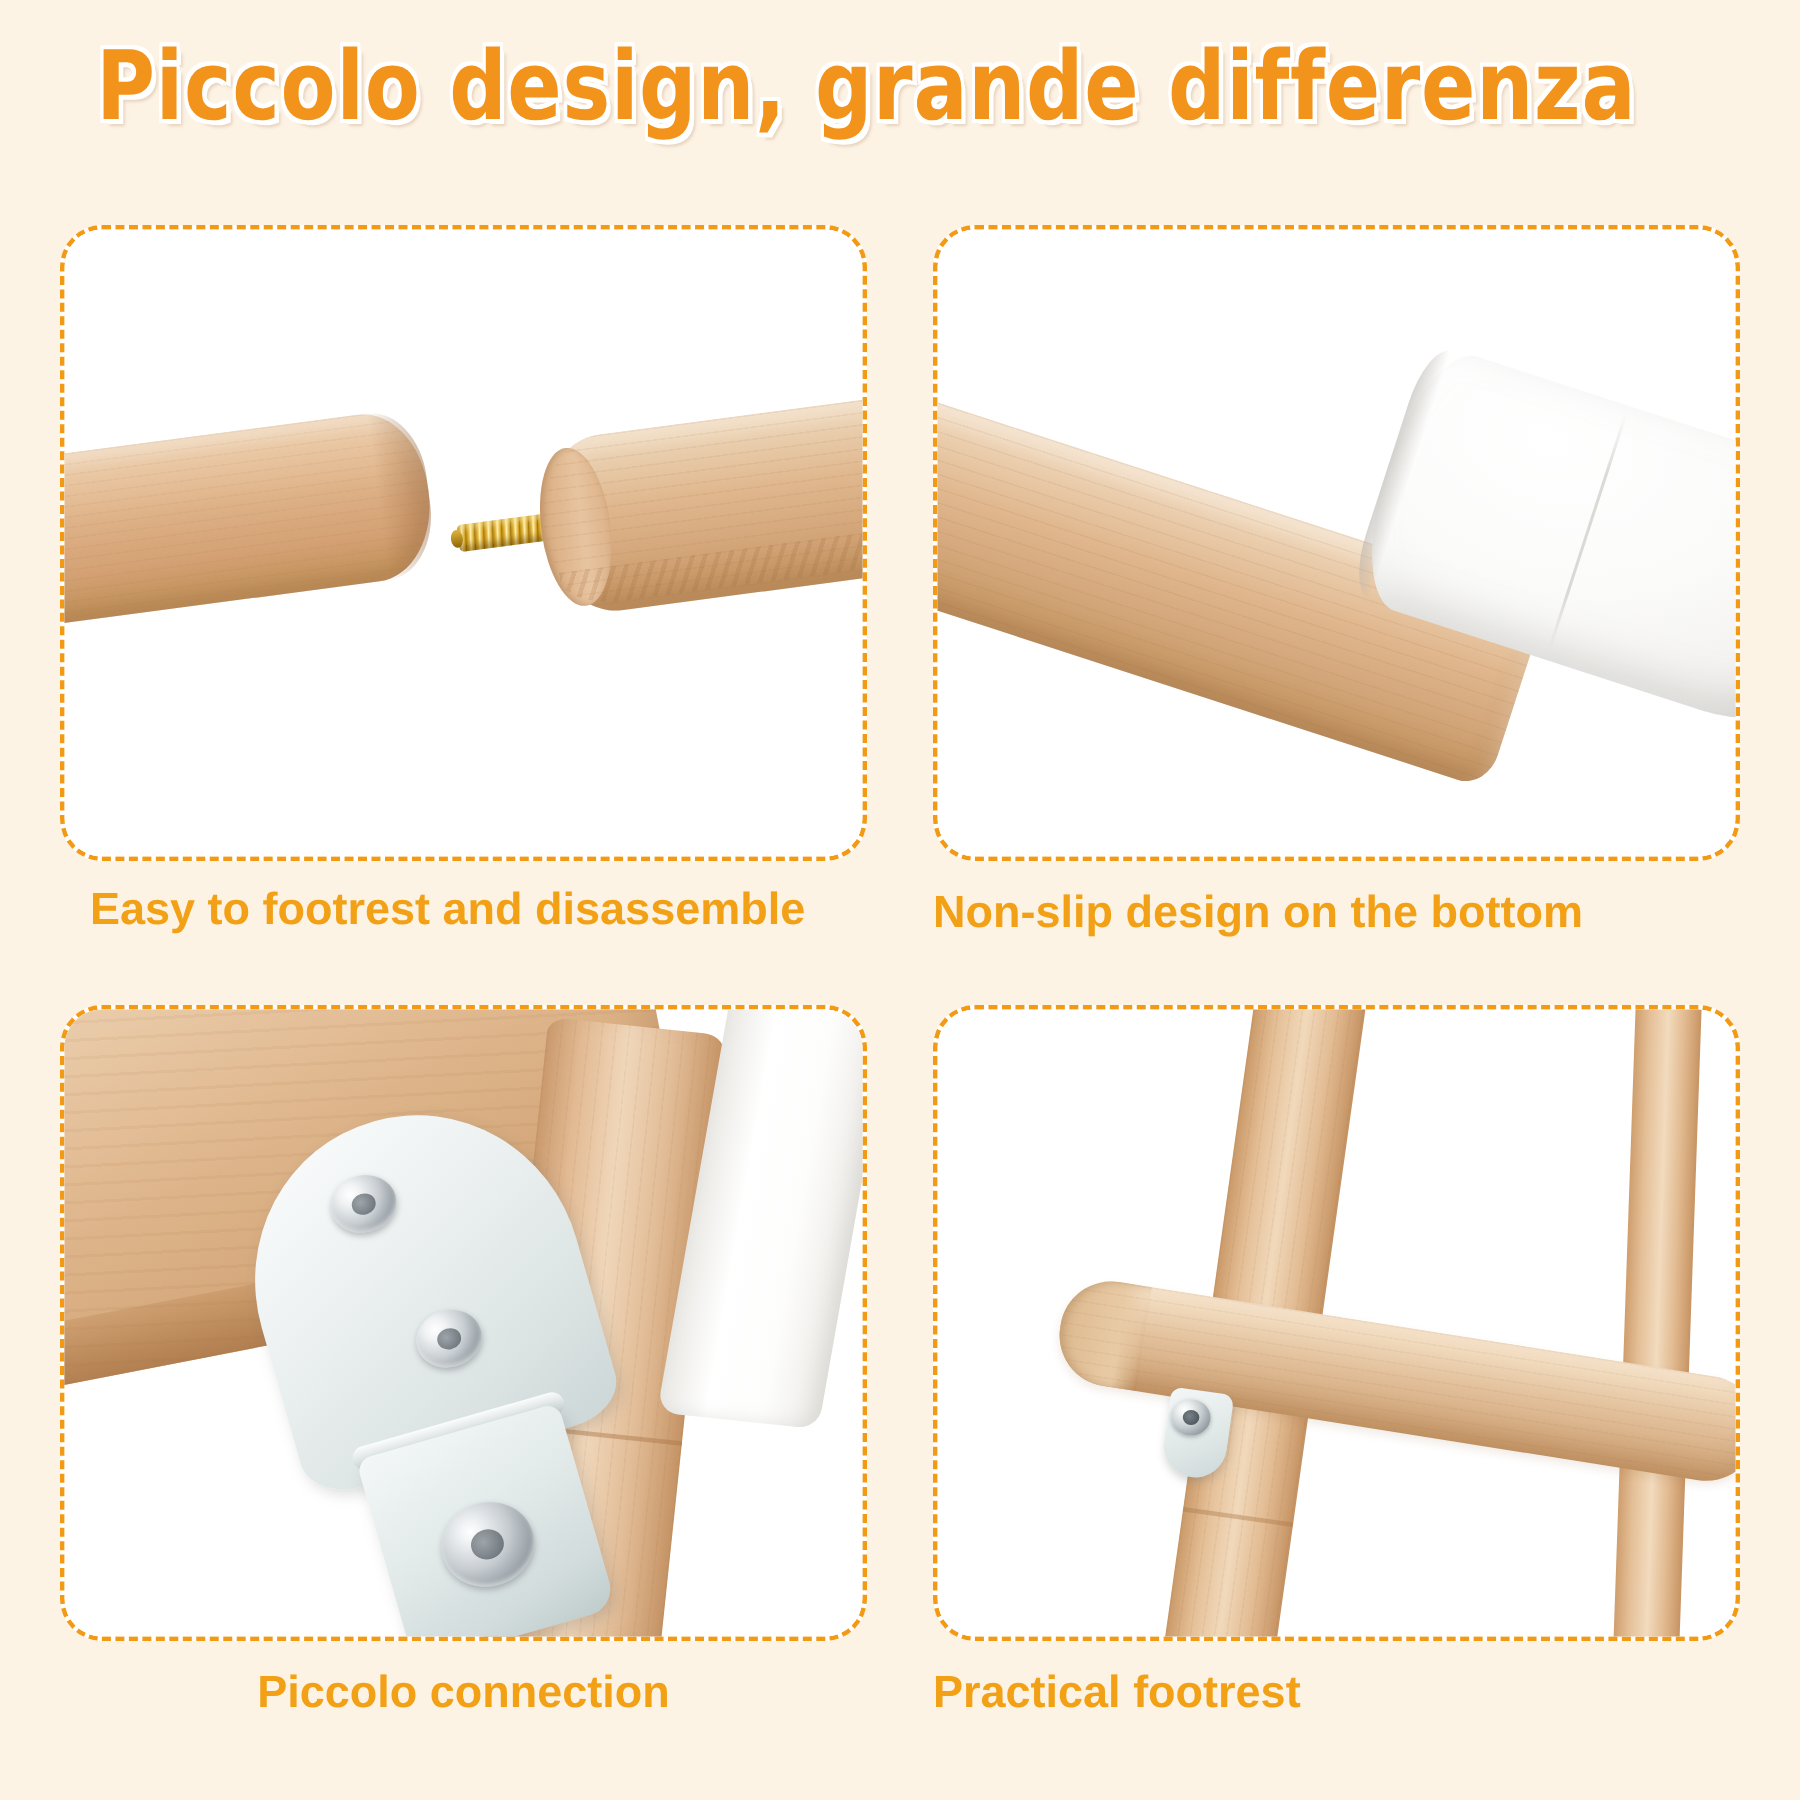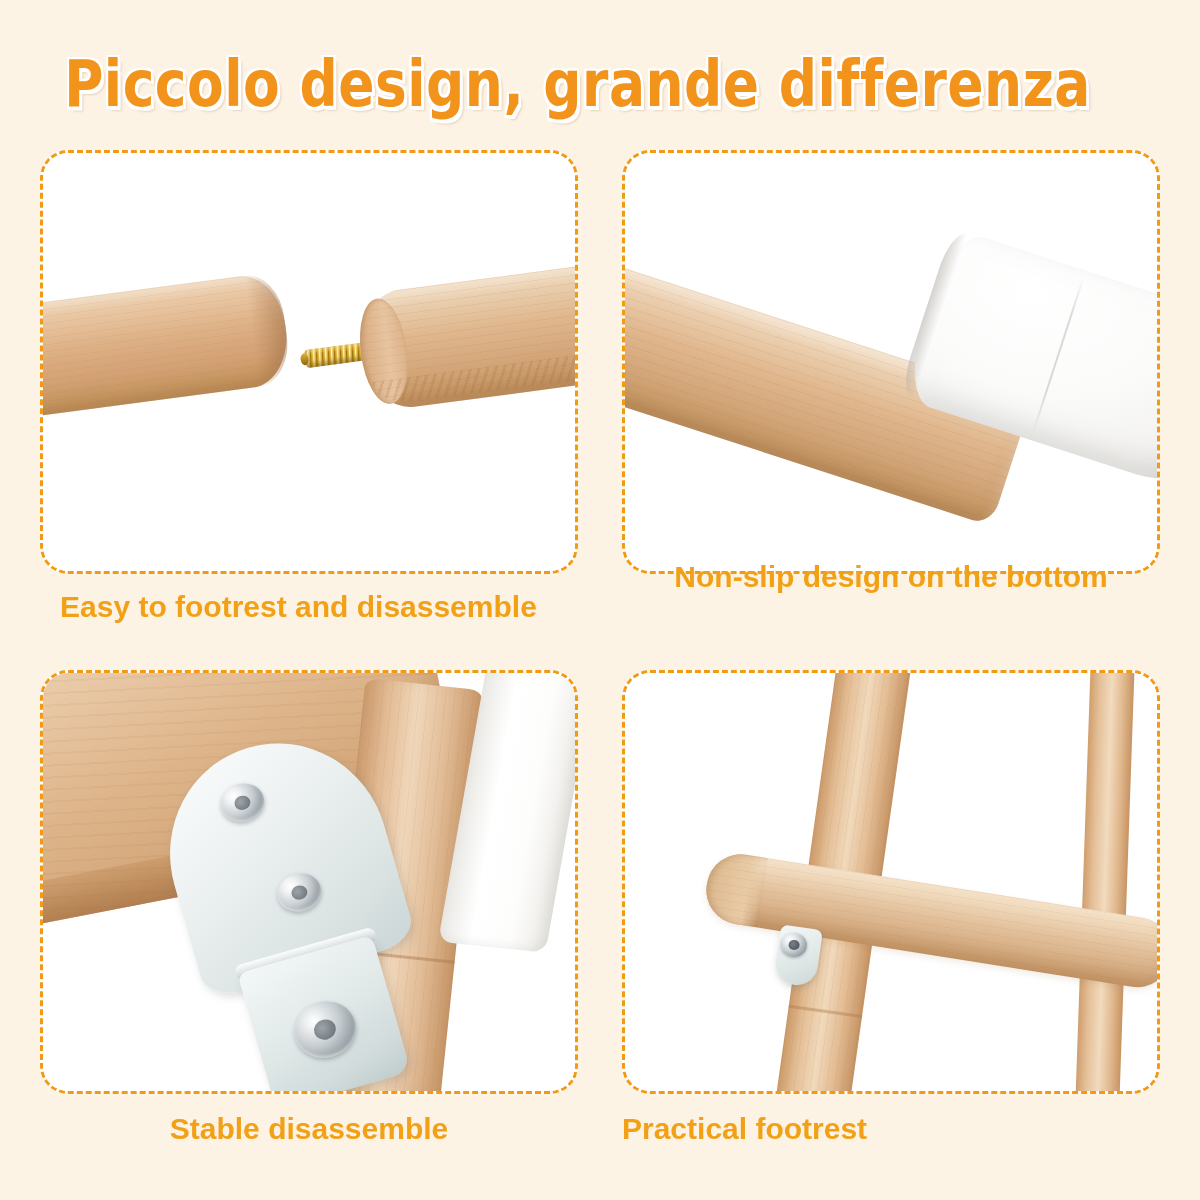--- a/index.html
+++ b/index.html
@@ -17,21 +17,21 @@
   }
 
   
   .title-wrap {
     position: absolute;
     top: 26px;
     left: 0;
     width: 1156px;
     height: 90px;
     display: flex;
-    align-items: flex-end;
+    align-items: flex-start;
     justify-content: center;
   }
   .title {
     font-family: "DejaVu Sans", sans-serif;
     font-weight: 700;
     font-size: 54px;
     letter-spacing: 0.5px;
     color: #f2941c;
     white-space: nowrap;
     transform: scaleY(1.18) scaleX(0.99);
@@ -59,21 +59,21 @@
   
   .caption {
     position: absolute;
     font-family: "Liberation Sans", sans-serif;
     font-weight: 700;
     font-size: 30px;
     color: #f2a117;
     white-space: nowrap;
   }
   .c-tl { left: 40px;  top: 590px;  width: 538px; text-align: left; padding-left: 20px; }
-  .c-tr { left: 622px; top: 560px;  width: 538px; text-align: center; }
+  .c-tr { left: 622px; top: 592px;  width: 538px; }
   .c-bl { left: 40px;  top: 1112px; width: 538px; text-align: center; }
   .c-br { left: 622px; top: 1112px; width: 538px; text-align: left; }
 
   
   .dowel-left {
     position: absolute;
     left: -40px; top: 155px;
     width: 285px; height: 112px;
     background: linear-gradient(to bottom,
       #e9cbab 0%, #e7c09b 14%, #dcae83 42%, #d2a074 70%, #c7installed 70%, #c79661 88%, #bd8c58 100%);
@@ -417,21 +417,21 @@
     <div class="bracket3">
       <div class="face"></div>
       <div class="fold"></div>
       <div class="tab"></div>
       <div class="scr s1"></div>
       <div class="scr s2"></div>
       <div class="scr s3"></div>
     </div>
   </div>
 </div>
-<div class="caption c-bl">Stable disassemble</div>
+<div class="caption c-bl">Piccolo connection</div>
 
 <div class="panel p-br">
   <div class="photo">
     <div class="leg4a">
       <div class="grain"></div>
       <div class="seam"></div>
     </div>
     <div class="leg4b"></div>
     <div class="bar4">
       <div class="end"></div>

